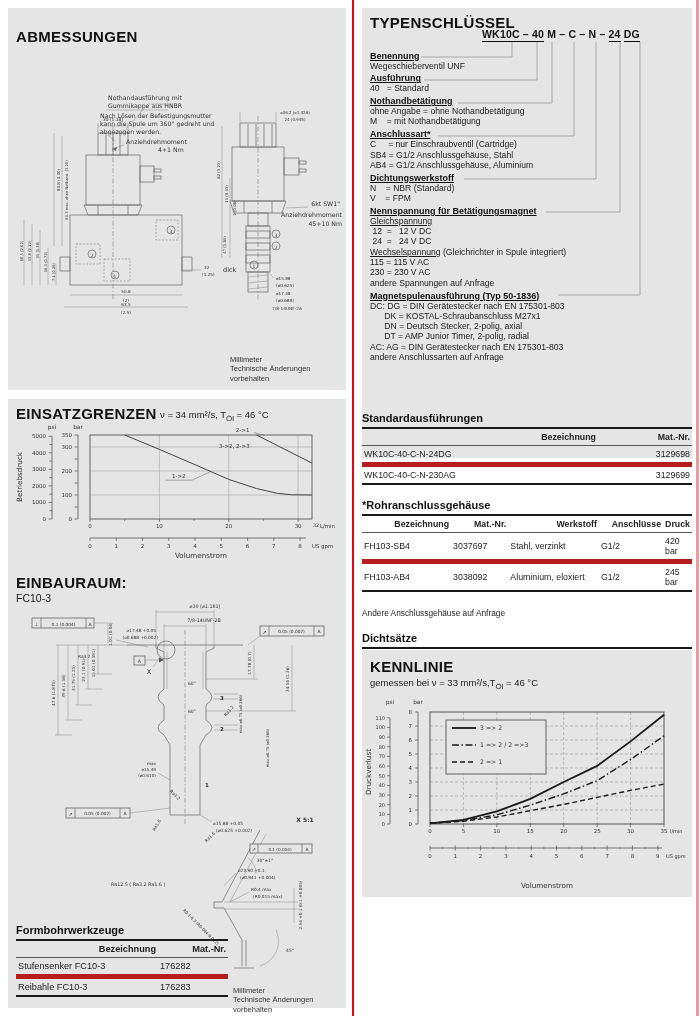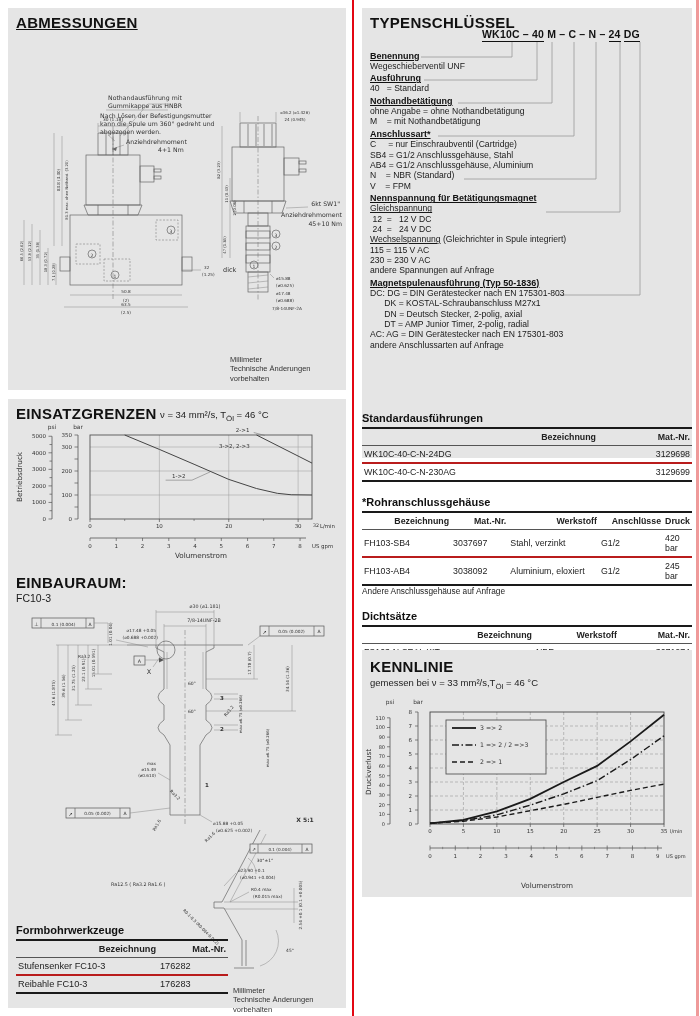--- a/index.html
+++ b/index.html
@@ -21,25 +21,25 @@
   #code-line .cu{border-bottom:1.3px solid #111;padding-bottom:1px;}
   #typ-entries{position:absolute;left:8px;top:40px;width:315px;}
   .typ-label{font-weight:bold;font-size:9px;margin-top:2.5px;color:#111;position:relative;z-index:2;text-decoration:underline;}
   .typ-line{font-size:8.6px;line-height:1.2;white-space:pre;position:relative;z-index:2;}
   .typ-line .uline{text-decoration:underline;}
   #typ-leaders{z-index:1;}
   
   .tbl-title{font-size:11px;font-weight:bold;margin:0 0 3px 0;color:#111;}
   .dtable{width:100%;border-collapse:collapse;font-size:8.8px;color:#222;}
   .dtable th{font-weight:bold;text-align:right;border-top:2px solid #1a1a1a;border-bottom:1px solid #555;padding:3px 2px;}
-  .dtable td{border-bottom:2px solid #b91c1c;padding:3px 2px;}
+  .dtable td{border-bottom:5px solid #b91c1c;padding:3px 2px;}
   .dtable tr:last-child td{border-bottom:2px solid #1a1a1a;}
   .dtable.last-right th:last-child,.dtable.last-right td:last-child{text-align:right;}
   .tblock{margin-bottom:14px;}
-  .tbl-note{font-size:8.3px;margin-top:0;color:#222;}
+  .tbl-note{font-size:8.3px;margin-top:16px;color:#222;}
   #tbl-rohr th:nth-child(1),#tbl-rohr td:nth-child(1){width:96px;}
   #tbl-rohr th:nth-child(2),#tbl-rohr td:nth-child(2){width:60px;}
   #tbl-rohr th:nth-child(3),#tbl-rohr td:nth-child(3){width:102px;}
   #tbl-rohr th:nth-child(4),#tbl-rohr td:nth-child(4){width:64px;}
   #tbl-dicht th:nth-child(1),#tbl-dicht td:nth-child(1){width:168px;}
   #form-block{position:absolute;left:8px;top:356px;width:212px;}
   #tbl-form th:nth-child(1),#tbl-form td:nth-child(1){width:138px;}
   #tbl-form{font-size:9.2px;}
 </style>
 </head>
@@ -166,21 +166,21 @@
         <text x="334" y="209" font-size="6.2" text-anchor="end">Anziehdrehmoment</text>
         <text x="334" y="218" font-size="6.2" text-anchor="end">45+10 Nm</text>
         <line class="thin" x1="262" y1="266" x2="266" y2="270"></line>
         <text x="268" y="272" font-size="4.2" text-anchor="start">⌀15.88</text>
         <text x="268" y="278.5" font-size="4.2" text-anchor="start">(⌀0.625)</text>
         <text x="268" y="287" font-size="4.2" text-anchor="start">⌀17.48</text>
         <text x="268" y="293.5" font-size="4.2" text-anchor="start">(⌀0.688)</text>
         <text x="264" y="302" font-size="4.3" text-anchor="start">7/8-14UNF-2A</text>
       </g>
     </svg>
-    <h1 class="sec" style="position:absolute;left:8px;top:6px;text-decoration:underline;">ABMESSUNGEN</h1>
+    <h1 class="sec" style="position:absolute;left:8px;top:20px;">ABMESSUNGEN</h1>
     <div class="footer-note" style="left:222px;top:347px;">
       <div>Millimeter</div>
       <div>Technische Änderungen vorbehalten</div>
     </div>
   </section>
 
   <section class="panel" style="left:8px;top:399px;width:338px;height:194px;">
     <h1 class="sec" style="position:absolute;left:8px;top:6px;display:inline;">EINSATZGRENZEN</h1>
     <div class="sub" style="position:absolute;left:152px;top:10px;">
       <span>ν = 34 mm²/s, T</span><sub>Öl</sub><span> = 46 °C</span>
@@ -469,20 +469,21 @@
           <div class="typ-line">ohne Angabe = ohne Nothandbetätigung</div>
           <div class="typ-line">M    = mit Nothandbetätigung</div>
         </div>
         <div class="typ-entry">
           <div class="typ-label">Anschlussart*</div>
           <div class="typ-line">C     = nur Einschraubventil (Cartridge)</div>
           <div class="typ-line">SB4 = G1/2 Anschlussgehäuse, Stahl</div>
           <div class="typ-line">AB4 = G1/2 Anschlussgehäuse, Aluminium</div>
         </div>
         <div class="typ-entry">
+          <div class="typ-label">Dichtungswerkstoff</div>
           <div class="typ-line">N    = NBR (Standard)</div>
           <div class="typ-line">V    = FPM</div>
         </div>
         <div class="typ-entry">
           <div class="typ-label">Nennspannung für Betätigungsmagnet</div>
           <div class="typ-line"><span class="uline">Gleichspannung</span></div>
           <div class="typ-line"> 12  =   12 V DC</div>
           <div class="typ-line"> 24  =   24 V DC</div>
           <div class="typ-line"><span class="uline">Wechselspannung</span> (Gleichrichter in Spule integriert)</div>
           <div class="typ-line">115 = 115 V AC</div>

